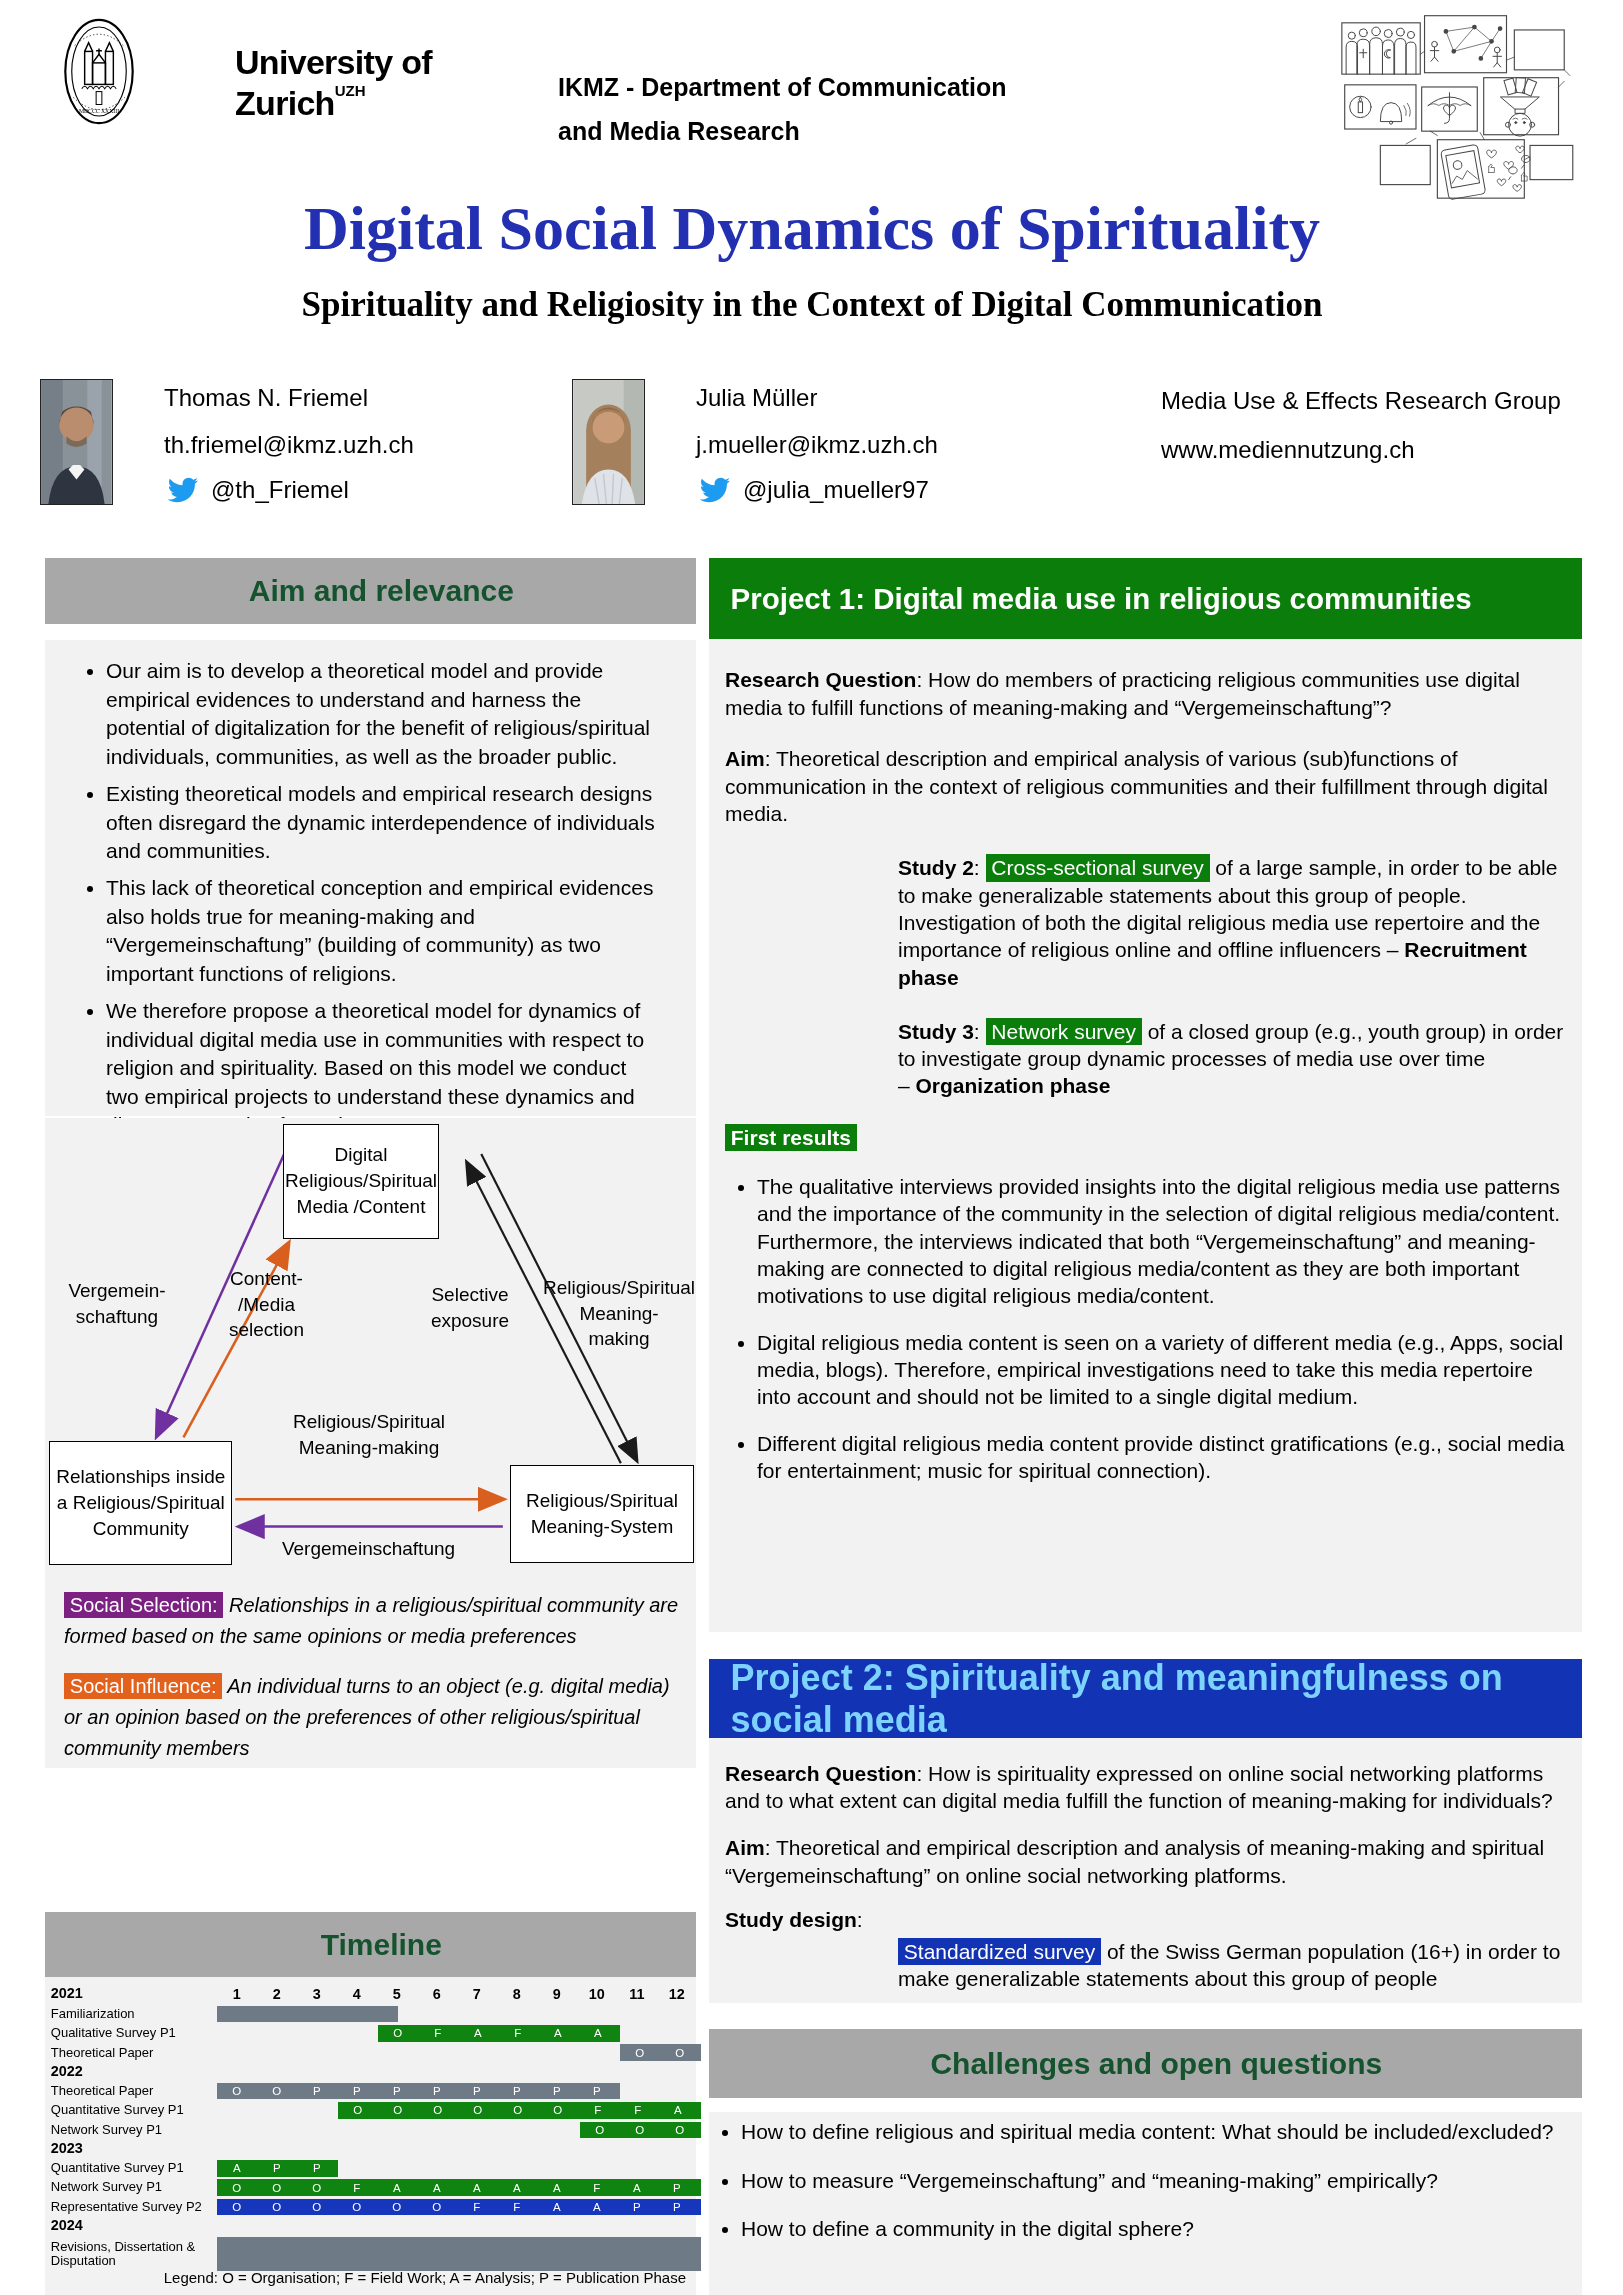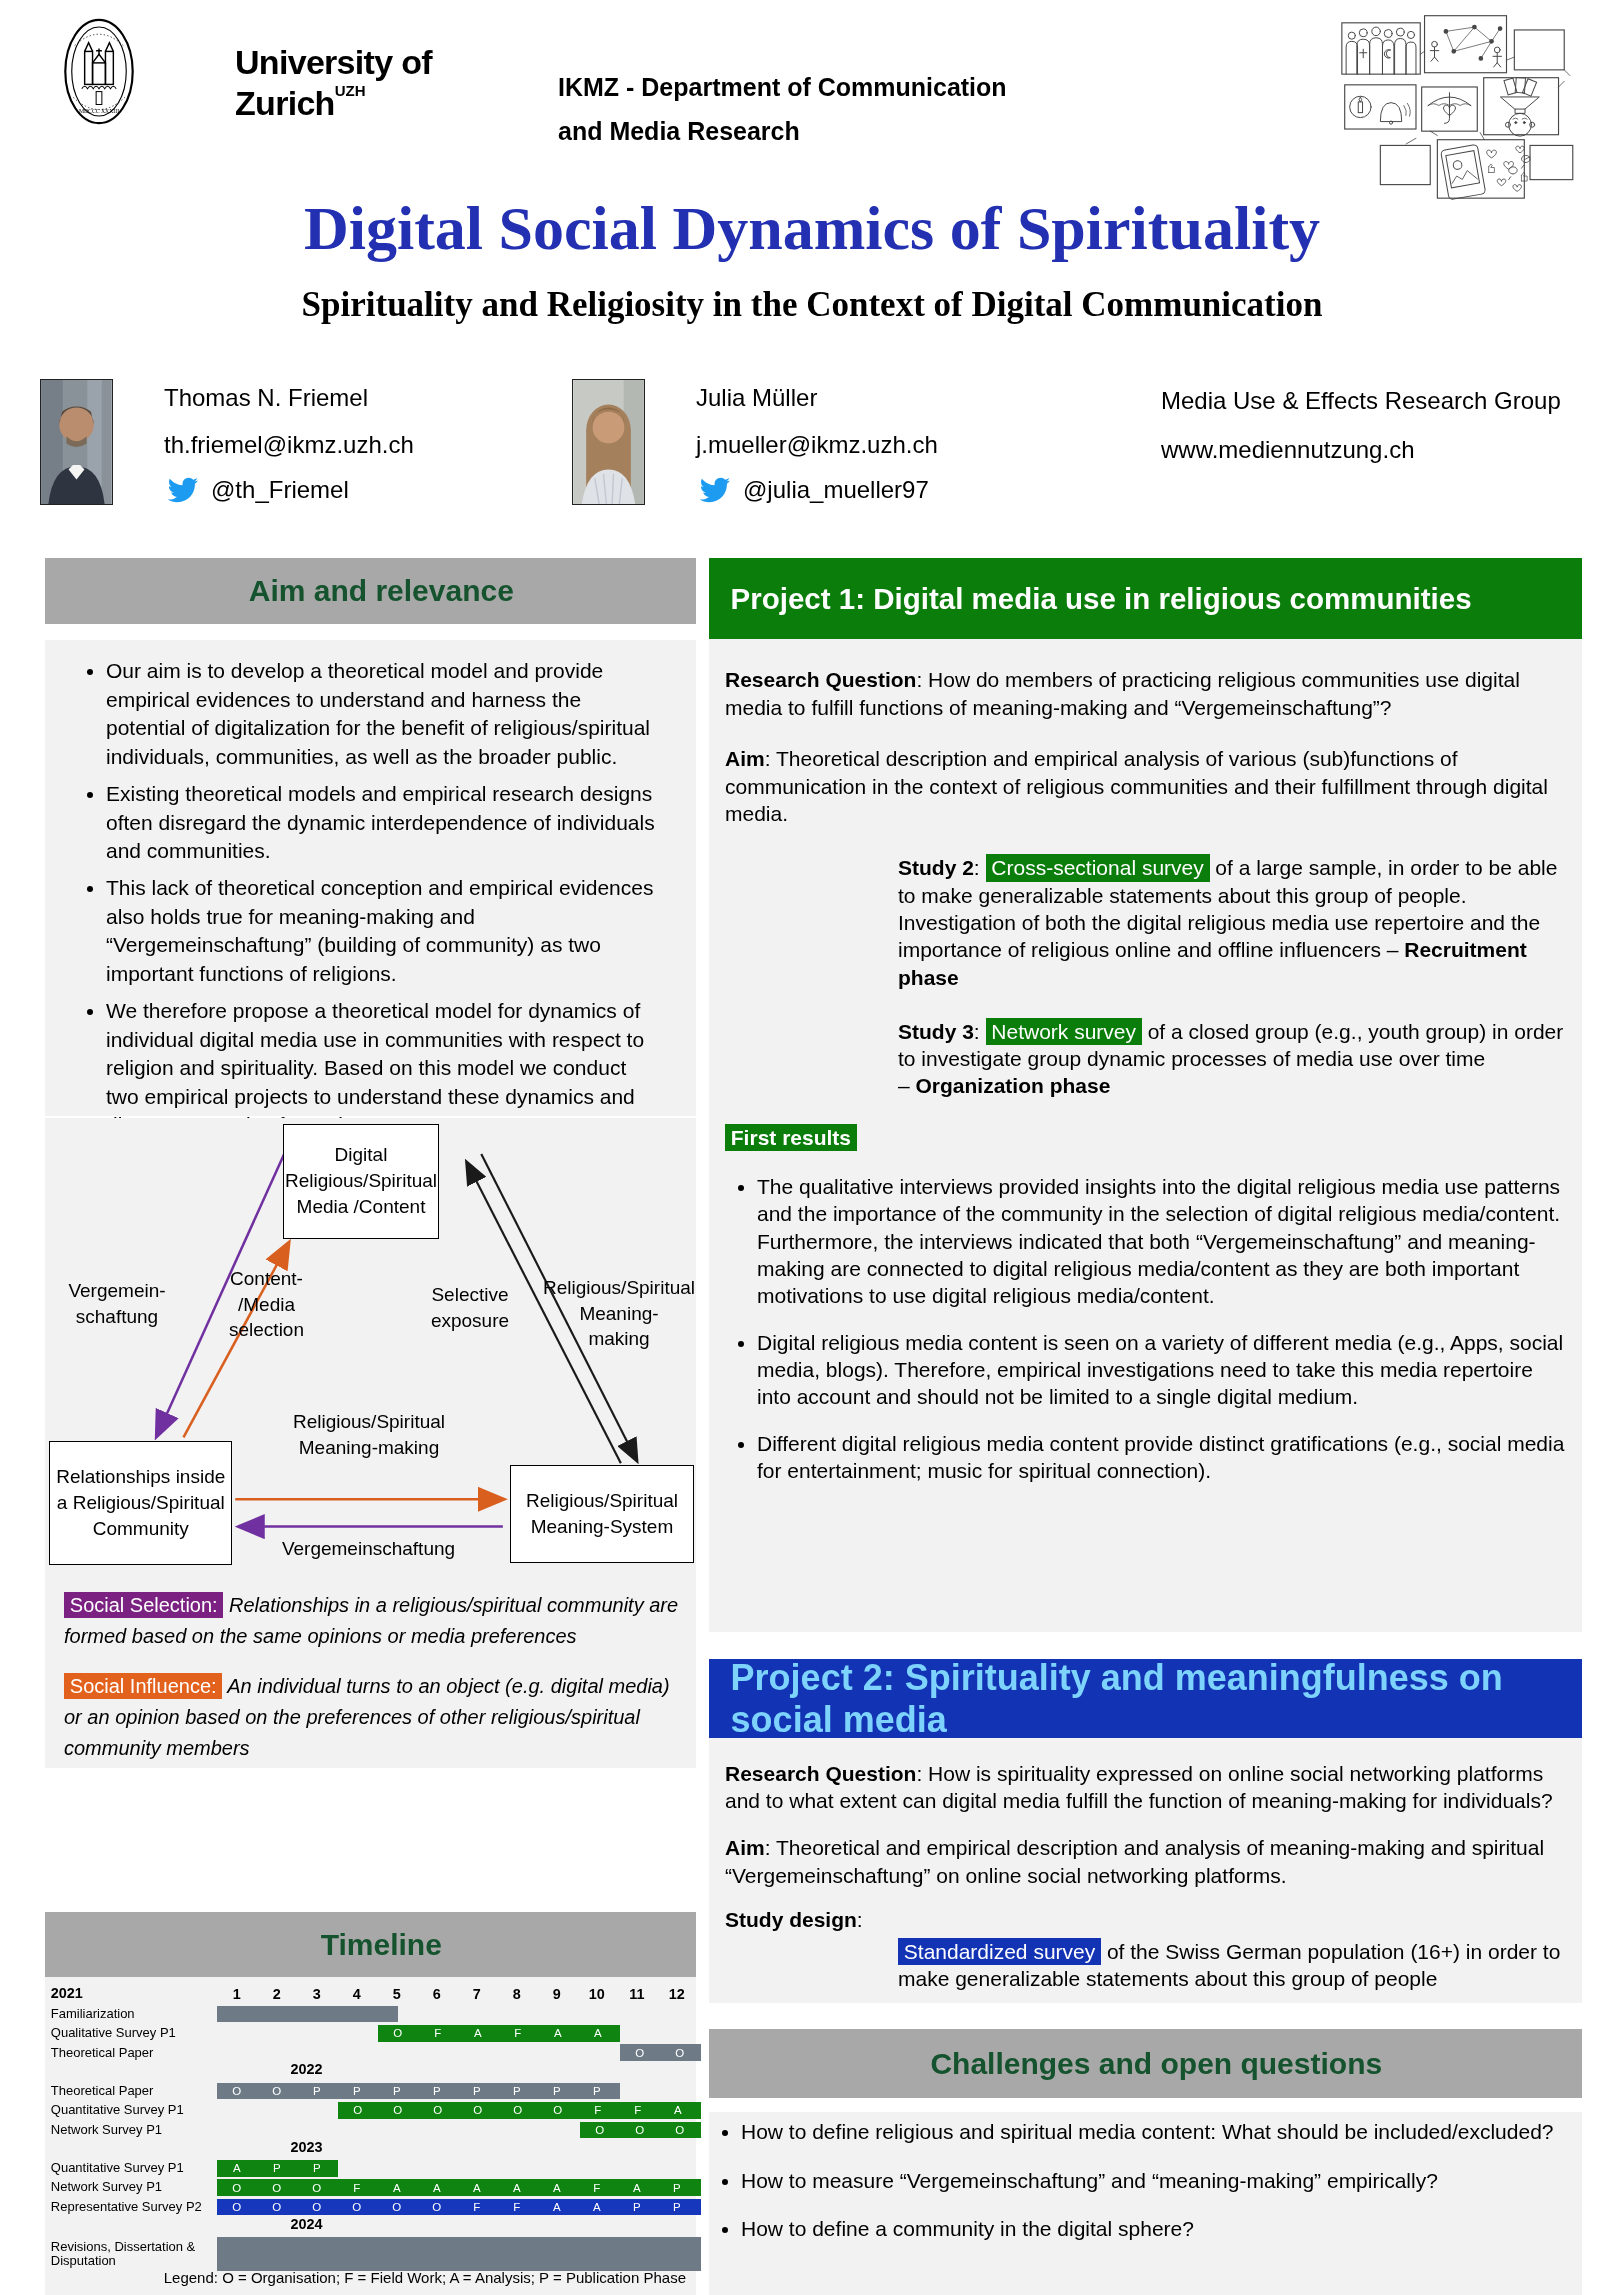--- a/index.html
+++ b/index.html
@@ -51,21 +51,21 @@
   .definitions p{margin:0 0 19px 0;}
   .hl{color:#fff;padding:2.2px 5.8px;}
   .hl-purple{background:#7a2182;font-style:normal;}
   .hl-orange{background:#e2611c;font-style:normal;}
   .hl-green{background:#0a7d0a;}
   .hl-blue{background:#1233b4;}
 
   
   .tl-wrap{padding:7.2px 0 0 5.8px;}
   .tl-row{display:flex;align-items:center;height:19.4px;}
-  .tl-row.tl-yearrow{height:19px;flex-direction:column;}
+  .tl-row.tl-yearrow{height:19px;}
   .tl-row.tl-months{height:20px;}
   .tl-row.tl-tall{height:37px;}
   .tl-label{width:166px;font-size:13px;line-height:1.1;flex:0 0 auto;}
   .tl-bold{font-weight:bold;font-size:14.4px;}
   .tl-chart{position:relative;width:484px;height:100%;display:flex;flex:0 0 auto;}
   .tl-month{width:40px;text-align:center;font-weight:600;font-size:14.4px;align-self:center;}
   .tl-bar{position:absolute;top:1.4px;bottom:1.4px;display:flex;align-items:center;}
   .tl-letter{width:40px;text-align:center;color:#fff;font-size:11.5px;}
   .tl-legend{position:absolute;right:10px;bottom:10px;font-size:15px;}
 

